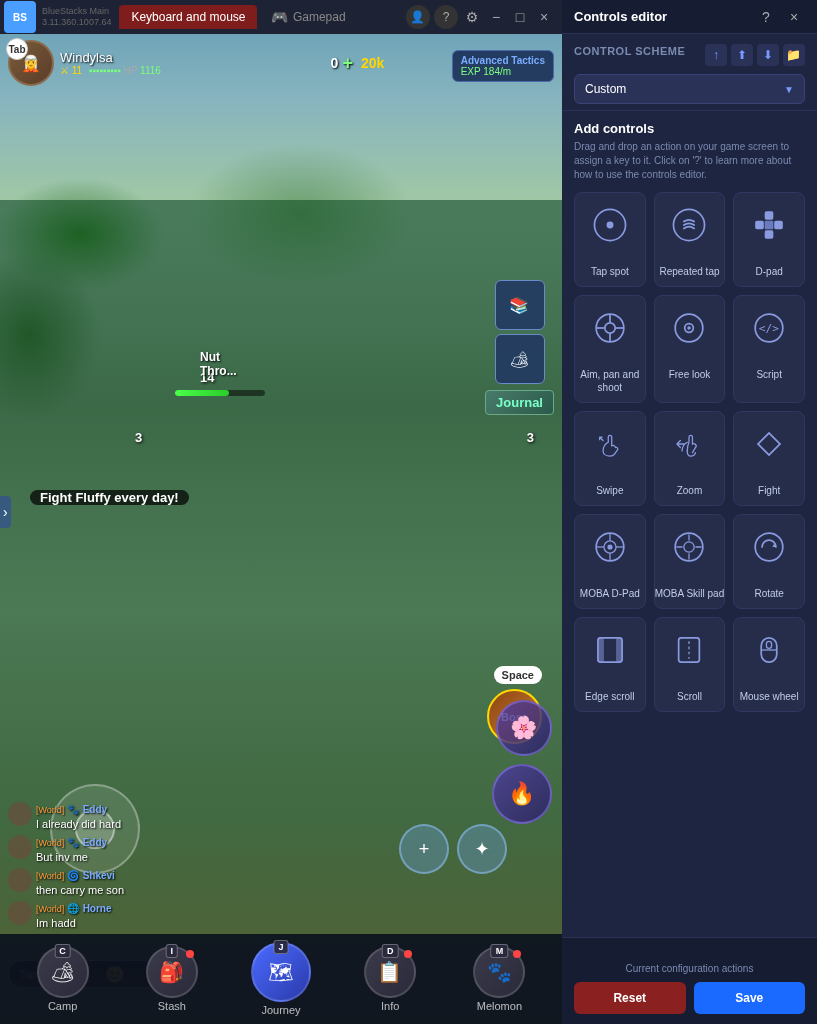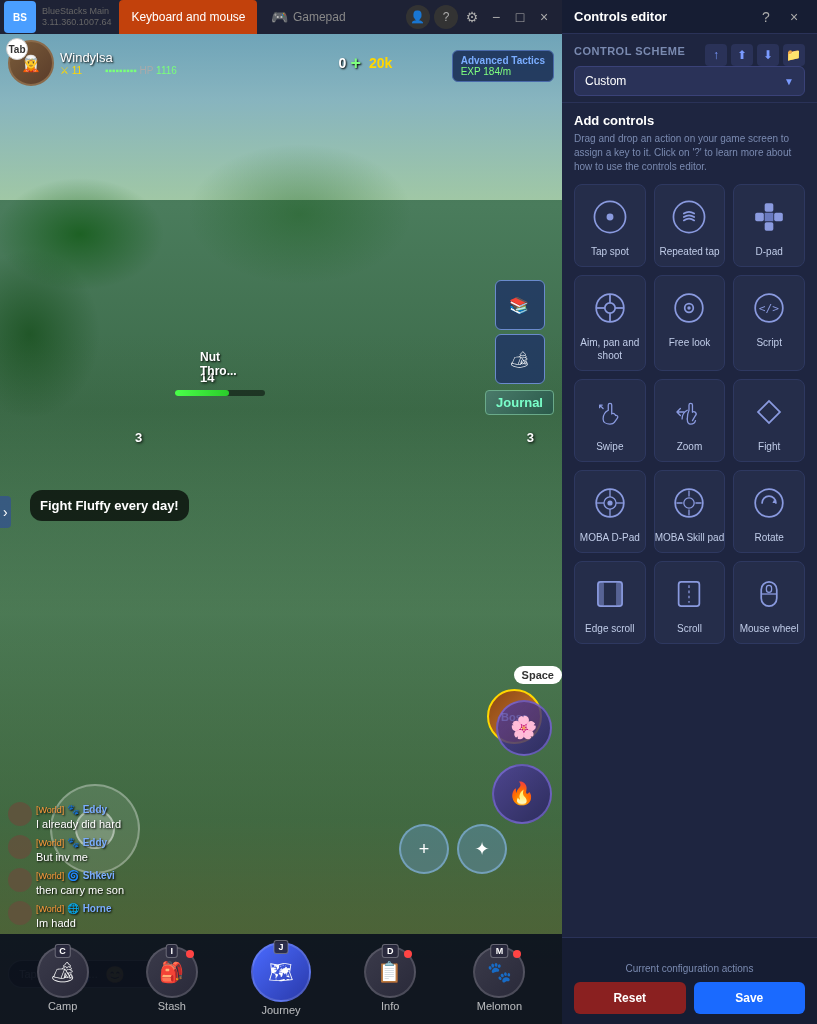--- a/index.html
+++ b/index.html
@@ -51,27 +51,27 @@
       font-size: 10px; color: white; font-weight: bold;
     }
     .titlebar-app-name {
       font-size: 11px;
       color: #aaa;
       margin-left: 6px;
       line-height: 1.2;
     }
     .titlebar-app-name span { display: block; font-size: 9px; color: #666; }
     .titlebar-tab {
-      background: #c2410c;
+      background: #7f1d1d;
       color: white;
       font-size: 12px;
       padding: 4px 12px;
       margin-left: 8px;
       border-radius: 4px 4px 0 0;
-      height: 34px;
+      height: 24px;
       display: flex; align-items: center;
     }
     .titlebar-tab-gamepad {
       background: transparent;
       color: #888;
       font-size: 12px;
       padding: 4px 12px;
       margin-left: 2px;
       height: 34px;
       display: flex; align-items: center;
@@ -195,42 +195,42 @@
     }
 
     
     .fight-text {
       position: absolute;
       top: 490px; left: 30px;
       background: rgba(0,0,0,0.7);
       color: white;
       font-size: 13px;
       font-weight: bold;
-      padding: 8px 10px;
+      padding: 0 10px;
       border-radius: 12px;
       z-index: 60;
     }
 
     
     .boss-btn {
       position: absolute;
       bottom: 280px; right: 20px;
       width: 55px; height: 55px;
       background: linear-gradient(135deg, #8b4513, #cd7f32);
       border-radius: 50%;
       display: flex; align-items: center; justify-content: center;
       color: white; font-size: 11px; font-weight: bold;
       z-index: 60;
       border: 2px solid #ffd700;
     }
 
     
     .space-badge {
       position: absolute;
-      bottom: 340px; right: 0;
+      bottom: 340px; right: 20px;
       background: white;
       color: #333;
       font-size: 11px;
       font-weight: bold;
       padding: 3px 8px;
       border-radius: 10px;
       z-index: 61;
     }
 
     
@@ -570,20 +570,21 @@
     .control-item {
       display: flex;
       flex-direction: column;
       align-items: center;
       background: #252d4a;
       border-radius: 8px;
       padding: 10px 0 8px;
       cursor: grab;
       transition: background 0.15s;
       border: 1px solid #2e3860;
+      gap: 12px;
     }
 
     .control-icon {
       width: 44px; height: 44px;
       display: flex; align-items: center; justify-content: center;
       margin-bottom: 6px;
     }
 
     .control-icon svg {
       width: 38px; height: 38px;
@@ -668,21 +669,21 @@
 
   <div class="hud-top">
     <div class="player-avatar">
       <div class="tab-badge">Tab</div>
       <span style="font-size:16px;">🧝</span>
     </div>
     <div class="player-info">
       <div class="player-name">Windylsa</div>
       <div class="player-level">
         <span>⚔ </span><span>11</span>
-        <span style="margin-left:20px; color:#7aff7a;">▪▪▪▪▪▪▪▪▪ <span style="color:#aaa;">HP </span><span>1116</span></span>
+        <span style="margin-left:4px; color:#7aff7a;">▪▪▪▪▪▪▪▪▪ <span style="color:#aaa;">HP </span><span>1116</span></span>
       </div>
     </div>
     <div class="hud-center">
       <div class="hud-score">
         <span>0</span>
         <span class="hud-plus">+</span>
       </div>
       <div class="hud-gold">20k</div>
     </div>
   </div>
@@ -823,21 +824,21 @@
 
 <div id="controls-panel">
 
   <div class="panel-titlebar">
     <span class="panel-title">Controls editor</span>
     <div class="panel-icon-btn">?</div>
     <div class="panel-icon-btn">×</div>
   </div>
 
   <div class="panel-section">
-    <div style="display:flex;align-items:center;justify-content:space-between;margin-bottom:0;">
+    <div style="display:flex;align-items:center;justify-content:space-between;margin-bottom:8px;">
       <span class="section-label">Control scheme</span>
       <div class="scheme-icons">
         <div class="scheme-icon">↑</div>
         <div class="scheme-icon">⬆</div>
         <div class="scheme-icon">⬇</div>
         <div class="scheme-icon">📁</div>
       </div>
     </div>
     <div class="scheme-select">
       <span class="scheme-select-text">Custom</span>

